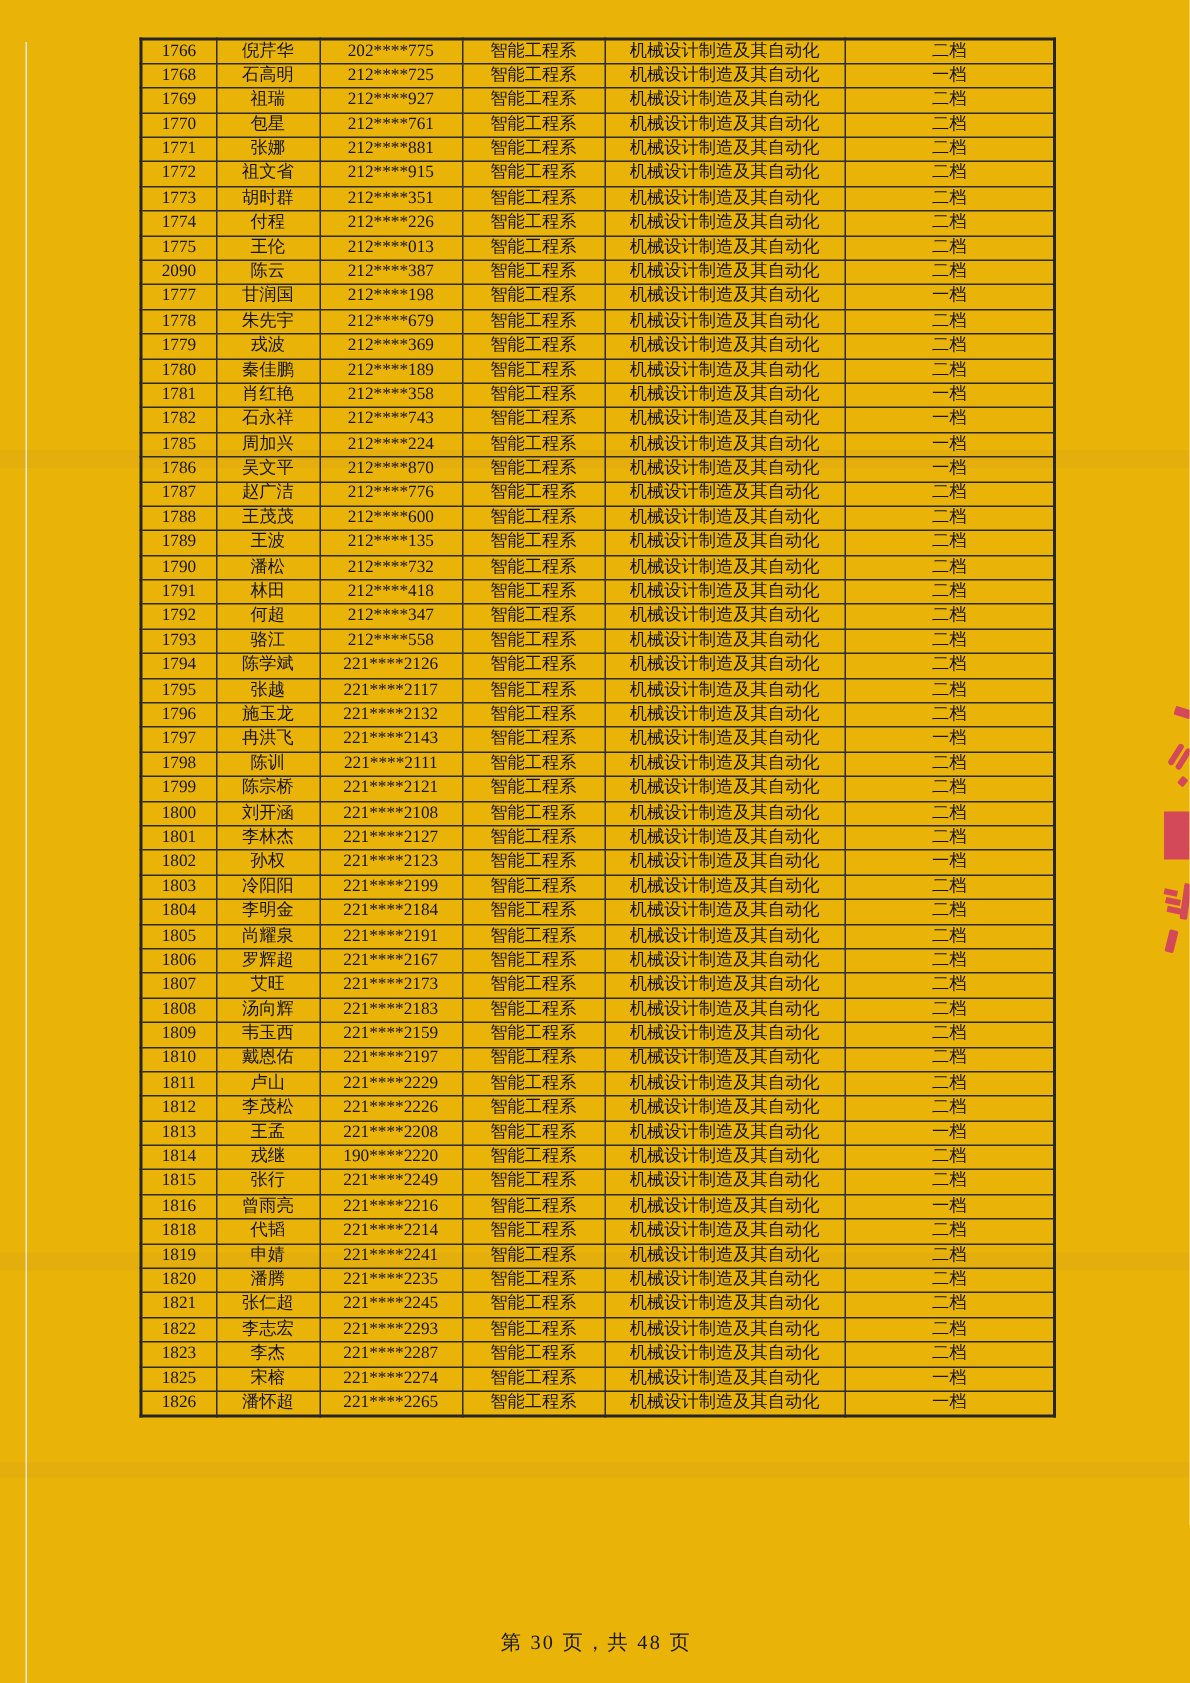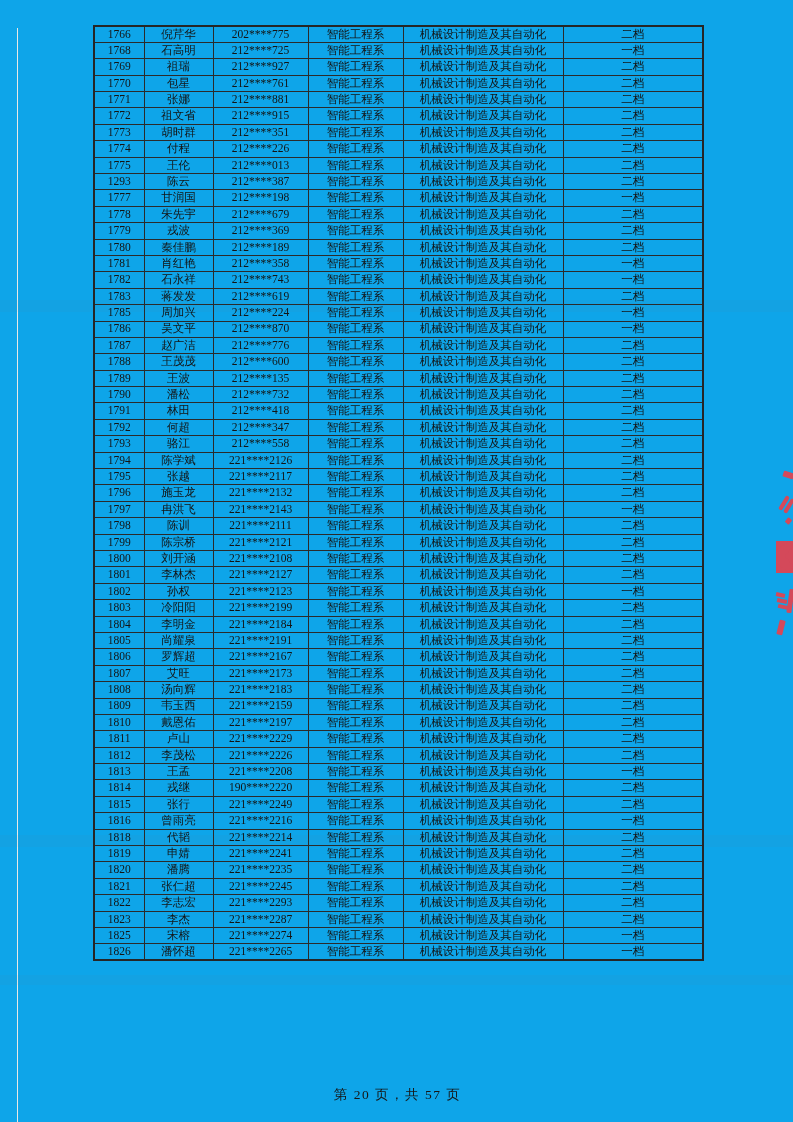--- a/index.html
+++ b/index.html
@@ -5,21 +5,21 @@
   * { margin:0; padding:0; box-sizing:border-box; }
   html,body { width:793px; height:1122px; }
   body {
     background:#fbfbfa;
     font-family:"Liberation Serif","DejaVu Serif",serif;
     position:relative;
     overflow:hidden;
   }
   .page {
     position:absolute; left:0; top:0; width:793px; height:1122px;
-    background:#0ea5e9;
+    background:#eab308;
   }
   
   .scan-edge-left {
     position:absolute; left:17px; top:28px; width:1px; height:1094px;
     background:#e9e9e6;
   }
   .scan-band { position:absolute; left:0; width:793px; background:rgba(120,120,115,0.05); }
   .band-1 { top:300px; height:12px; }
   .band-2 { top:835px; height:12px; }
   .band-3 { top:975px; height:10px; }
@@ -148,21 +148,21 @@
         </tr>
         <tr>
           <td>1775</td>
           <td>王伦</td>
           <td>212****013</td>
           <td>智能工程系</td>
           <td>机械设计制造及其自动化</td>
           <td>二档</td>
         </tr>
         <tr>
-          <td>1293</td>
+          <td>2090</td>
           <td>陈云</td>
           <td>212****387</td>
           <td>智能工程系</td>
           <td>机械设计制造及其自动化</td>
           <td>二档</td>
         </tr>
         <tr>
           <td>1777</td>
           <td>甘润国</td>
           <td>212****198</td>
@@ -204,28 +204,20 @@
         </tr>
         <tr>
           <td>1782</td>
           <td>石永祥</td>
           <td>212****743</td>
           <td>智能工程系</td>
           <td>机械设计制造及其自动化</td>
           <td>一档</td>
         </tr>
         <tr>
-          <td>1783</td>
-          <td>蒋发发</td>
-          <td>212****619</td>
-          <td>智能工程系</td>
-          <td>机械设计制造及其自动化</td>
-          <td>二档</td>
-        </tr>
-        <tr>
           <td>1785</td>
           <td>周加兴</td>
           <td>212****224</td>
           <td>智能工程系</td>
           <td>机械设计制造及其自动化</td>
           <td>一档</td>
         </tr>
         <tr>
           <td>1786</td>
           <td>吴文平</td>
@@ -534,21 +526,21 @@
           <td>1826</td>
           <td>潘怀超</td>
           <td>221****2265</td>
           <td>智能工程系</td>
           <td>机械设计制造及其自动化</td>
           <td>一档</td>
         </tr>
       </tbody>
   </table>
 
-  <div class="page-footer">第 20 页，共 57 页</div>
+  <div class="page-footer">第 30 页，共 48 页</div>
 
   <div class="stamp">
     <div class="frag frag-bar-top"></div>
     <div class="frag frag-slash-1"></div>
     <div class="frag frag-slash-2"></div>
     <div class="frag frag-dot"></div>
     <svg class="frag frag-blob" viewBox="0 0 17 32">
       <polygon points="0,9 13,0 17,5 9,15 17,25 14,32 0,22" fill="#d4495a"></polygon>
     </svg>
     <div class="frag frag-tick-1"></div>

